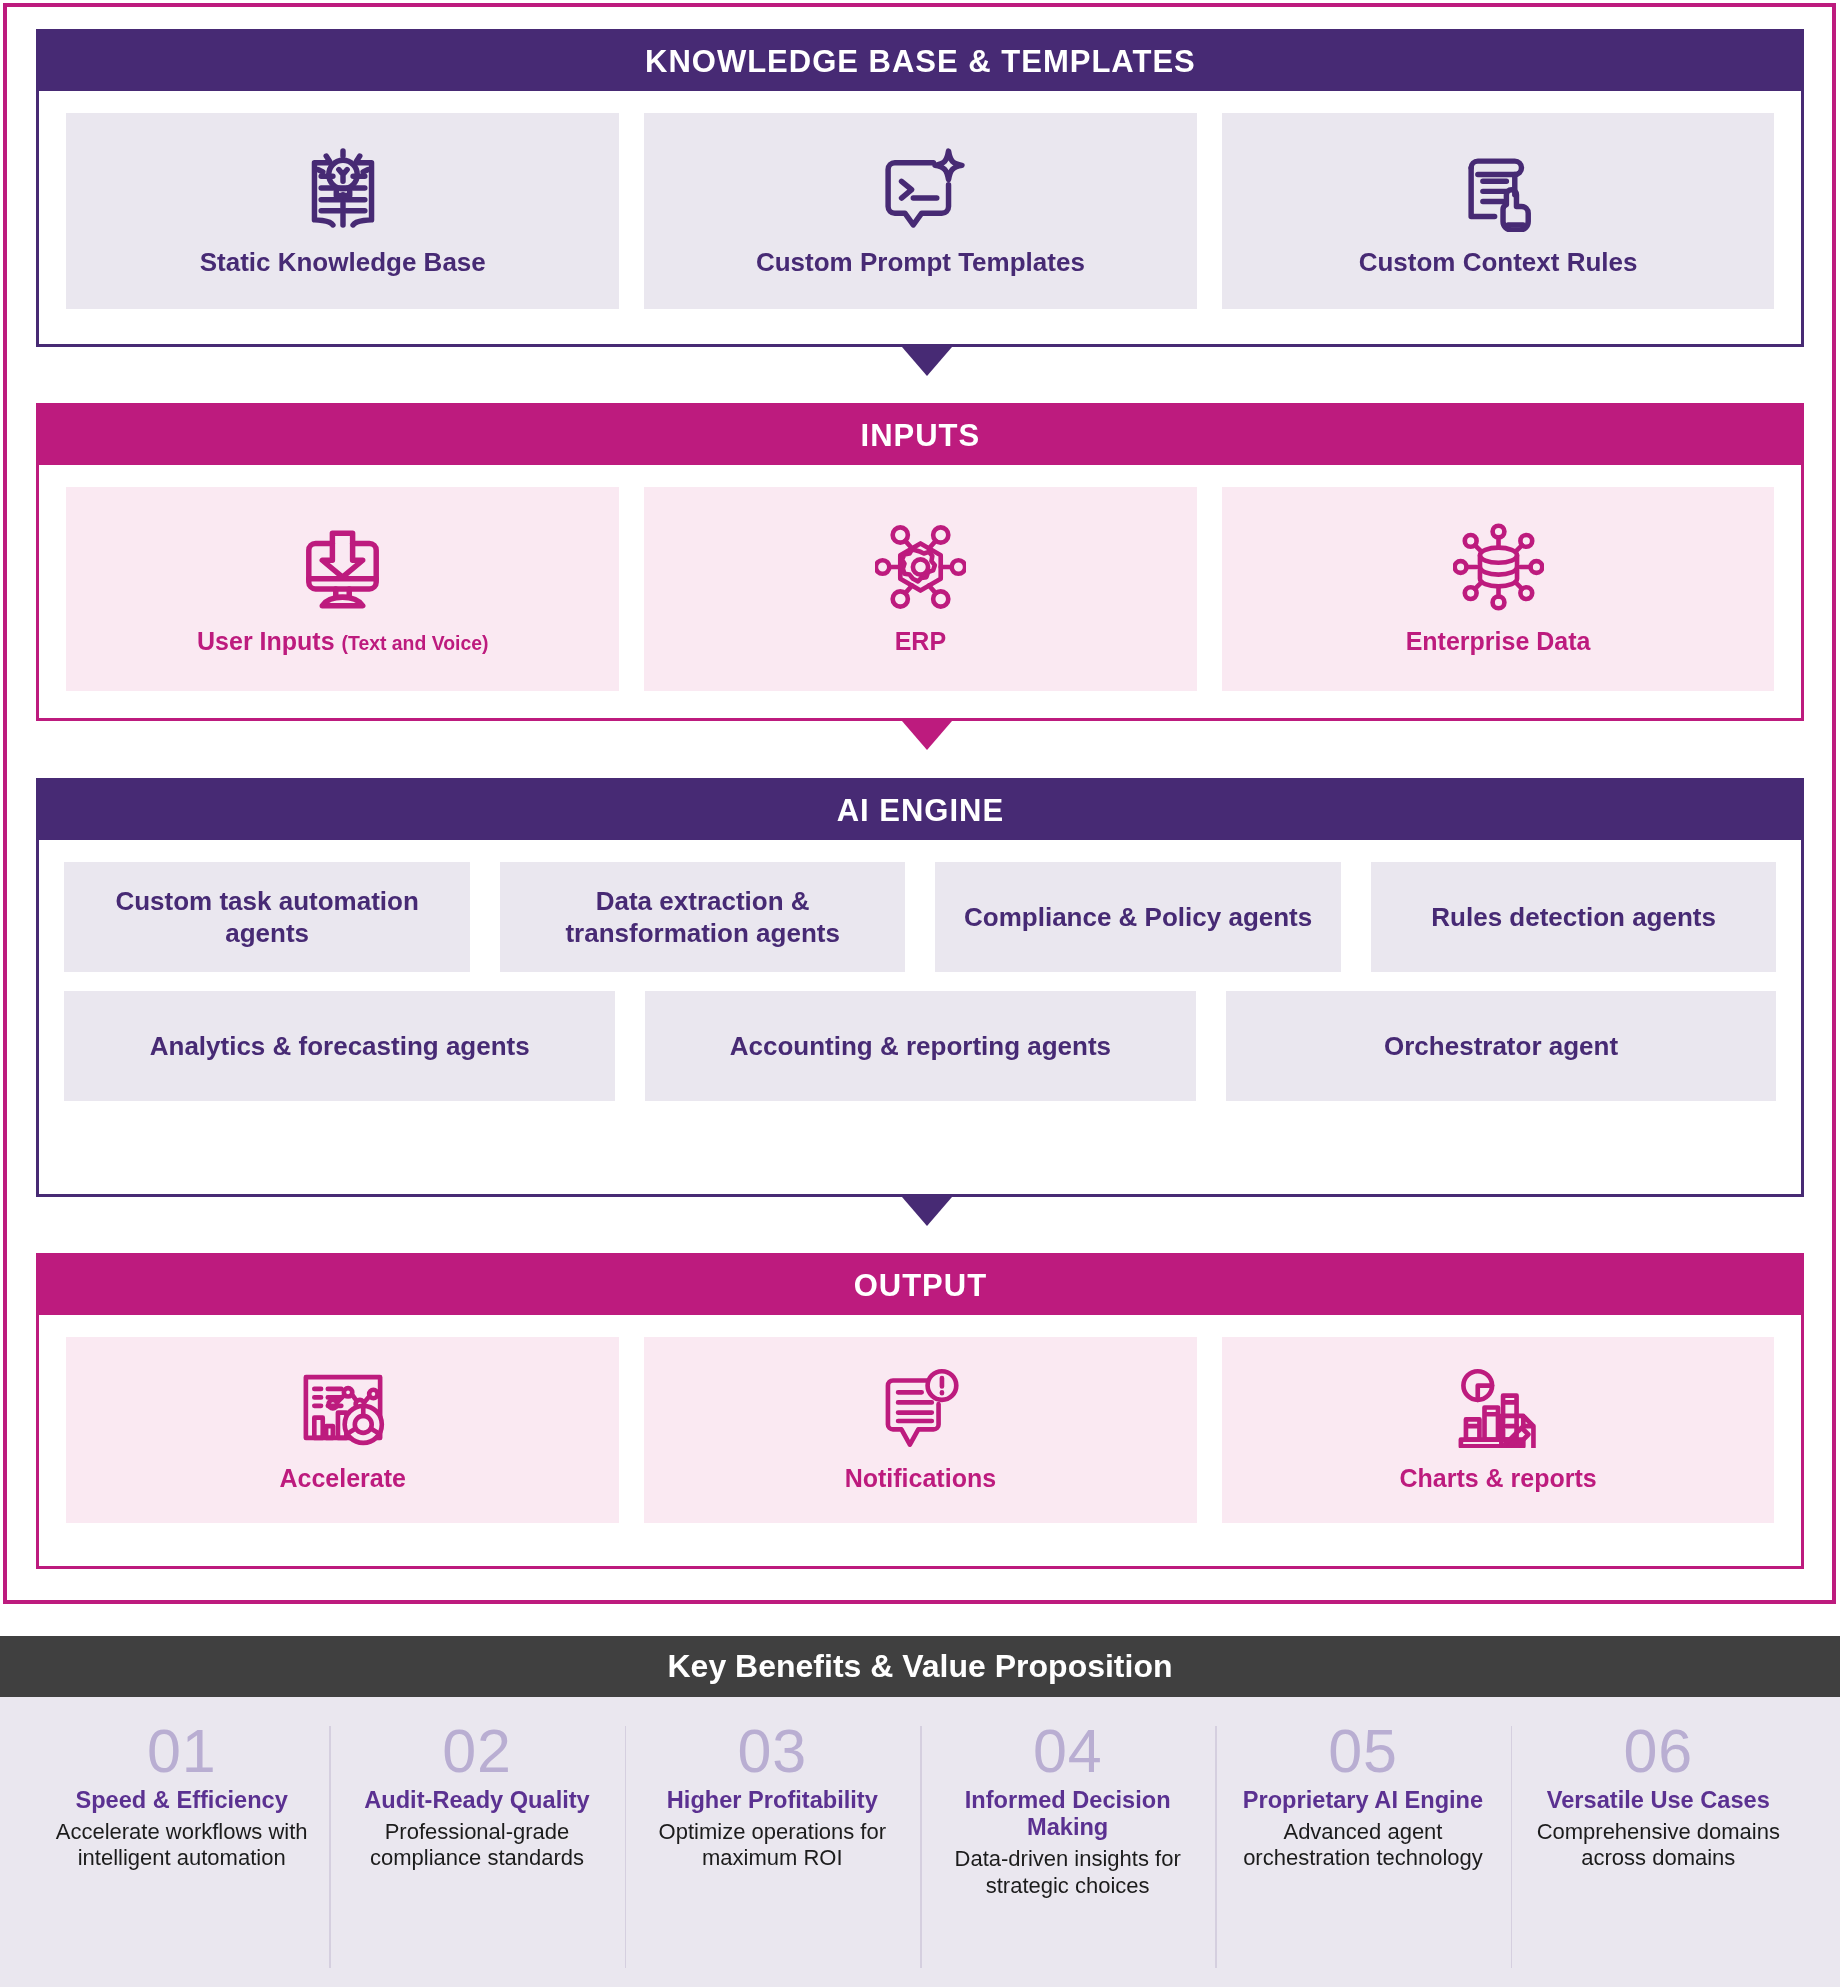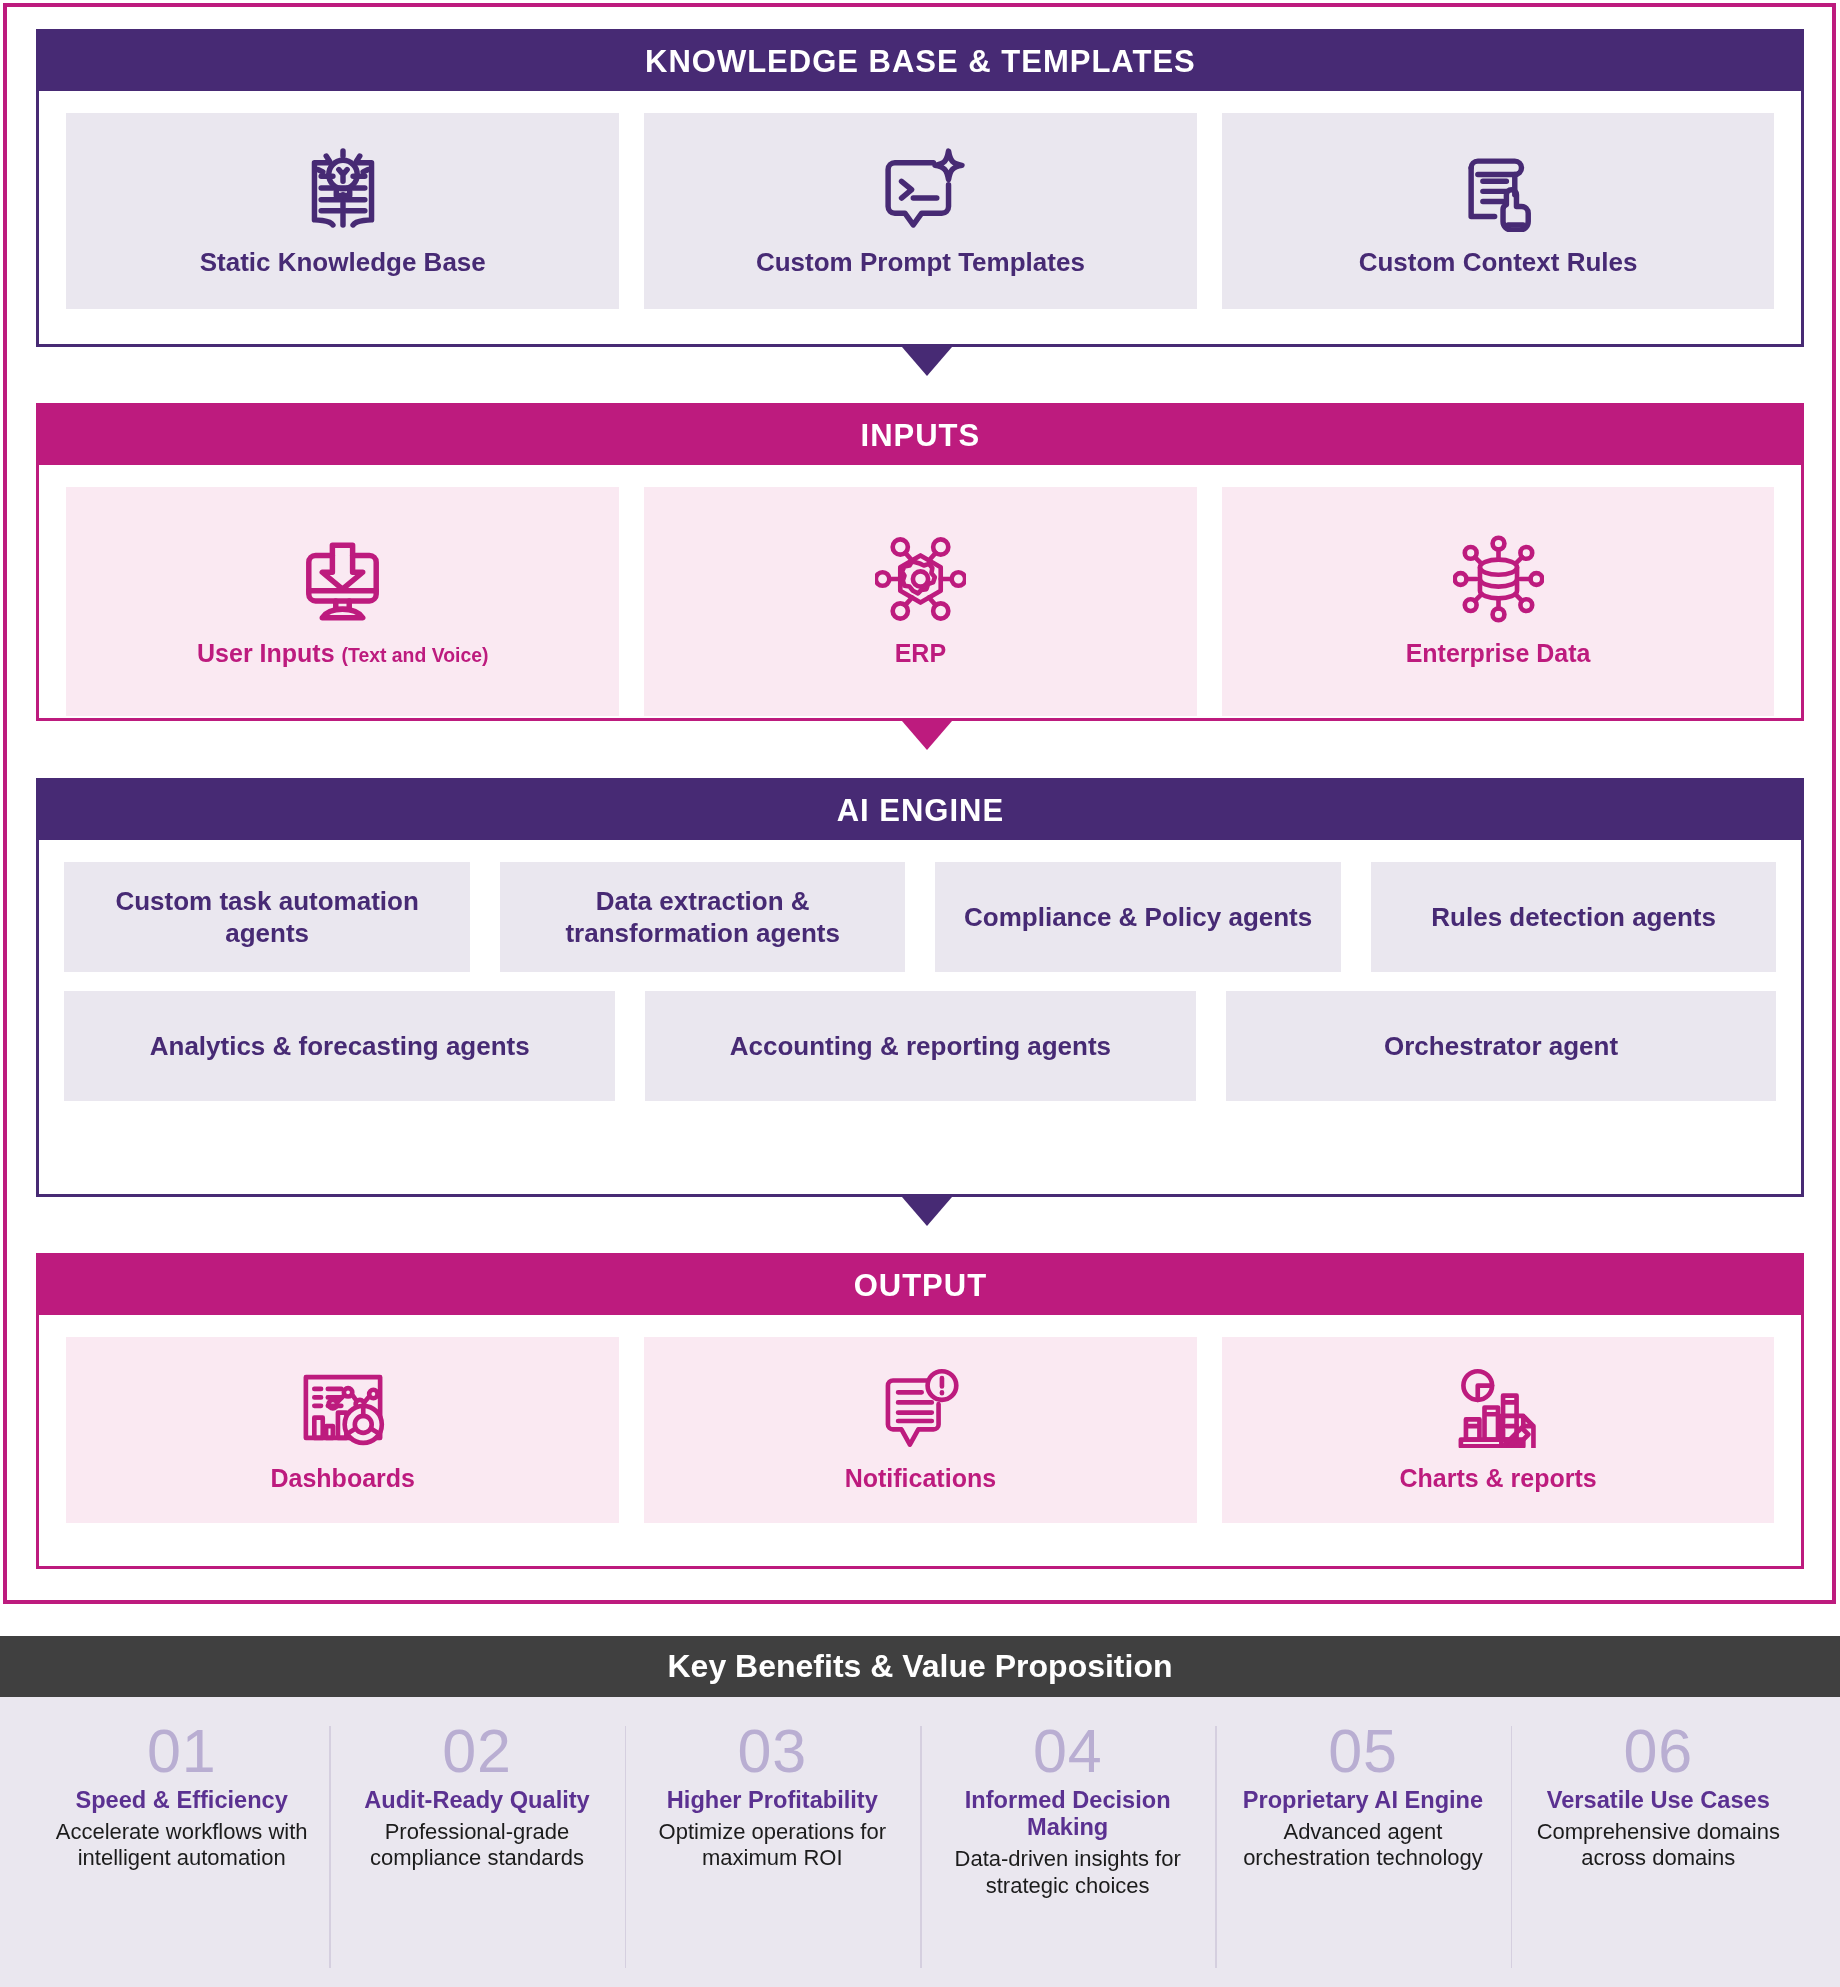--- a/index.html
+++ b/index.html
@@ -87,21 +87,21 @@
   }
   .label-purple { color: #472a74; }
   .label-magenta { color: #bd1b7e; }
   .label-sub { font-size: 19.4px; font-weight: bold; }
 
   
   .kb-card { height: 196px; }
   .kb-card .card-label { font-size: 26px; }
 
   
-  .in-card { height: 229px; }
+  .in-card { height: 204px; }
 
   
   .agent-card {
     background: #eae7ef;
     flex: 1;
     height: 110px;
     display: flex;
     align-items: center;
     justify-content: center;
     text-align: center;
@@ -347,21 +347,21 @@
               <circle cx="58" cy="30" r="5"></circle>
               <circle cx="72" cy="44" r="5"></circle>
               <circle cx="88" cy="32" r="5"></circle>
               <path d="M45 42 l8 -8 M63 33 l5 7 M77 42 l6 -7"></path>
               <path d="M18 60 h10 v24 H18 z M32 70 h8 v14 h-8 z M46 54 h10 v30 H46 z M60 60 h10 v24 H60 z"></path>
               <circle cx="76" cy="68" r="22" fill="#fae9f2"></circle>
               <circle cx="76" cy="68" r="10"></circle>
               <path d="M76 46 V58 M95 79 l-10 -6 M57 79 l10 -6"></path>
             </svg>
           </div>
-          <div class="card-label label-magenta">Dashboards</div>
+          <div class="card-label label-magenta">Accelerate</div>
         </div>
 
         <div class="card card-pink out-card">
           <div class="card-icon">
             <svg width="88" height="81" viewBox="0 0 104 96" fill="none" stroke="#bd1b7e" stroke-width="5.5" stroke-linecap="round" stroke-linejoin="round">
               <path d="M66 16 H20 a6 6 0 0 0 -6 6 v46 a6 6 0 0 0 6 6 h10 l10 18 l10 -18 h18 a6 6 0 0 0 6 -6 V44"></path>
               <path d="M26 30 h28 M26 42 h40 M26 54 h40 M26 64 h40"></path>
               <circle cx="78" cy="22" r="17" fill="#fae9f2"></circle>
               <path d="M78 13 v10 M78 30 v1"></path>
             </svg>

